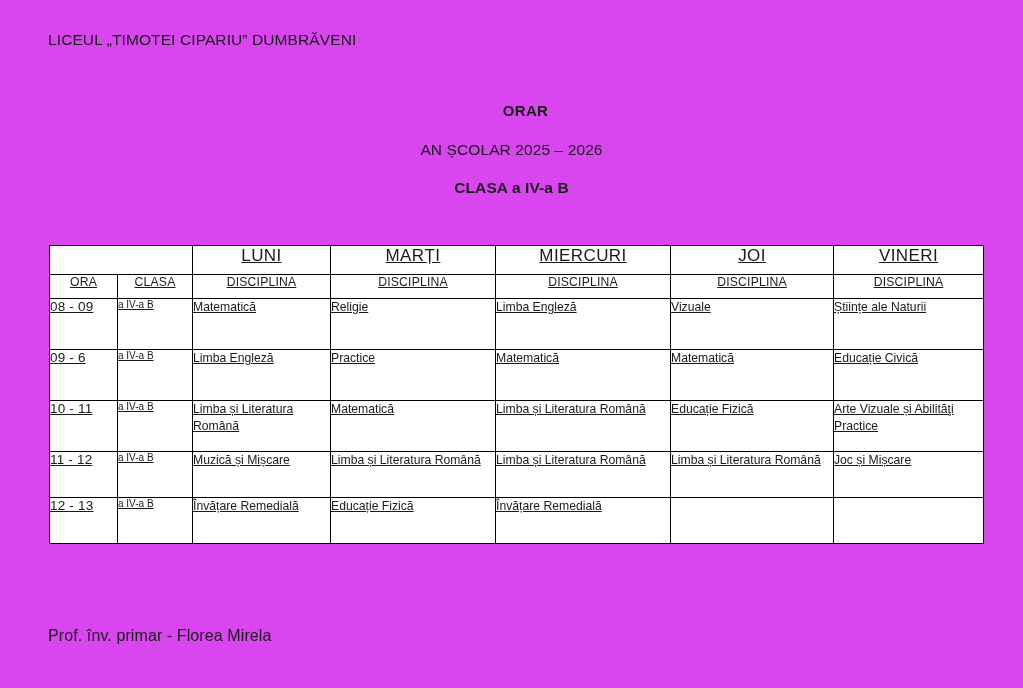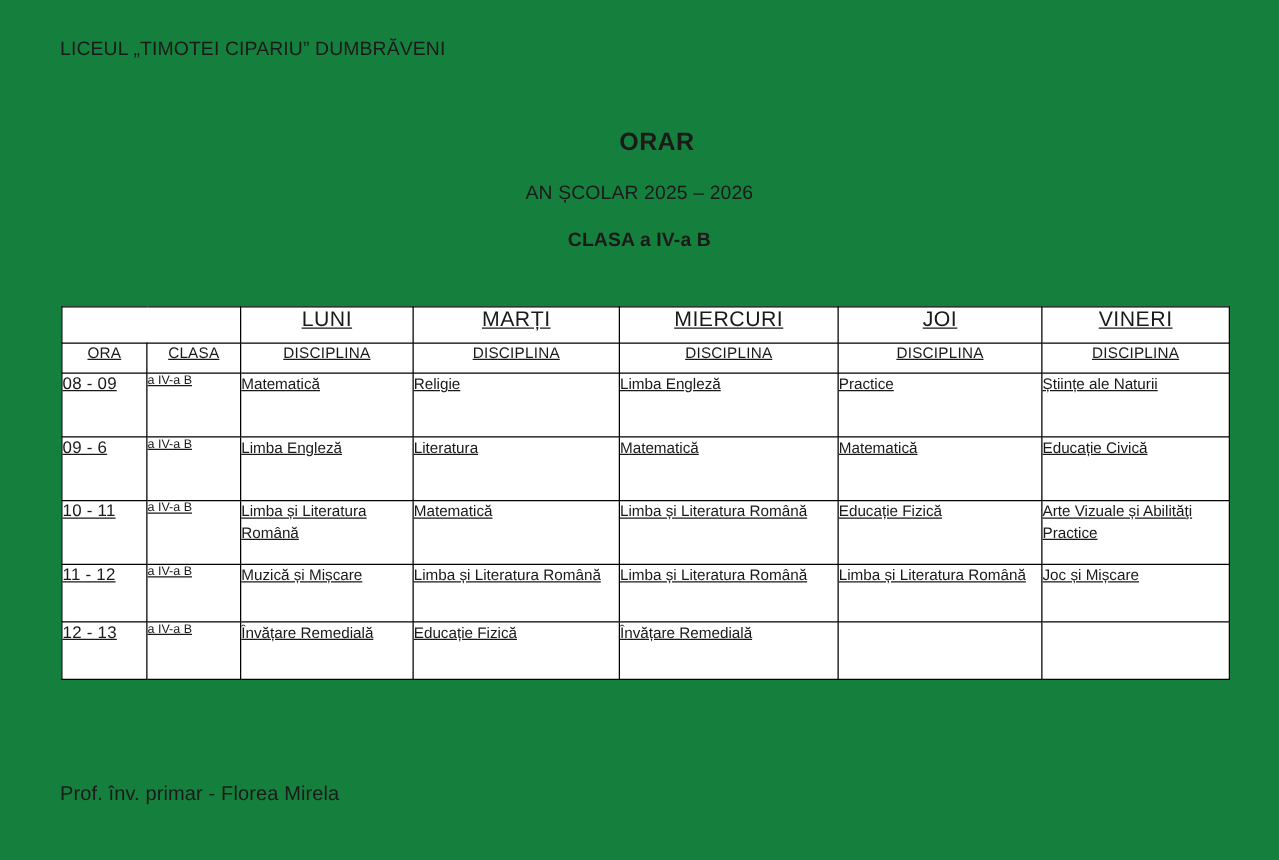--- a/index.html
+++ b/index.html
@@ -13,21 +13,21 @@
     height: 688px;
     position: relative;
     font-family: "Liberation Sans", sans-serif;
     color: #1a1a1a;
     overflow: hidden;
   }
 
   .page {
     position: absolute;
     inset: 0;
-    background: #15803d;
+    background: #d946ef;
   }
 
   
   .school-name {
     position: absolute;
     left: 48px;
     top: 31px;
     font-size: 15.5px;
     font-weight: 400;
     letter-spacing: 0.1px;
@@ -37,21 +37,21 @@
 
   
   .title-block {
     position: absolute;
     left: 0;
     right: 0;
     top: 103px;
     text-align: center;
   }
   .doc-title {
-    font-size: 20px;
+    font-size: 15px;
     font-weight: bold;
     letter-spacing: 0.3px;
     line-height: 1.1;
     margin: 0;
     padding-left: 28px;
   }
   .school-year {
     font-size: 15.5px;
     font-weight: 400;
     margin: 0;
@@ -195,29 +195,29 @@
         </tr>
       </thead>
       <tbody>
 
         <tr>
           <td class="ora">08 - 09</td>
           <td class="clasa">a IV-a B</td>
           <td class="disc">Matematică</td>
           <td class="disc">Religie</td>
           <td class="disc">Limba Engleză</td>
+          <td class="disc">Vizuale</td>
+          <td class="disc">Științe ale Naturii</td>
+        </tr>
+
+        <tr>
+          <td class="ora">09 - 6</td>
+          <td class="clasa">a IV-a B</td>
+          <td class="disc">Limba Engleză</td>
           <td class="disc">Practice</td>
-          <td class="disc">Științe ale Naturii</td>
-        </tr>
-
-        <tr>
-          <td class="ora">09 - 6</td>
-          <td class="clasa">a IV-a B</td>
-          <td class="disc">Limba Engleză</td>
-          <td class="disc">Literatura</td>
           <td class="disc">Matematică</td>
           <td class="disc">Matematică</td>
           <td class="disc">Educație Civică</td>
         </tr>
 
         <tr>
           <td class="ora">10 - 11</td>
           <td class="clasa">a IV-a B</td>
           <td class="disc">Limba și Literatura Română</td>
           <td class="disc">Matematică</td>

